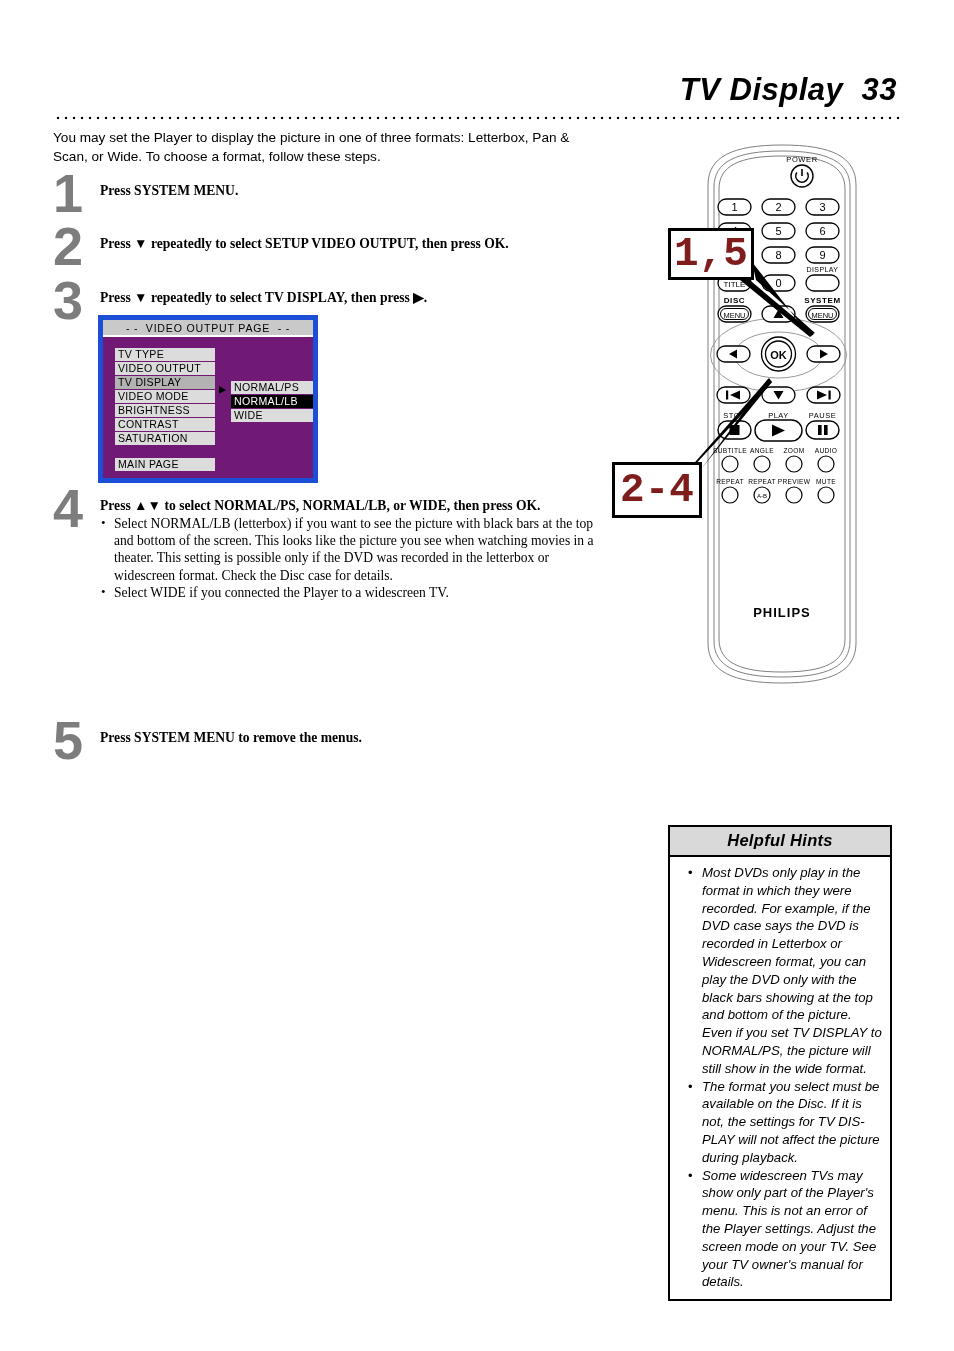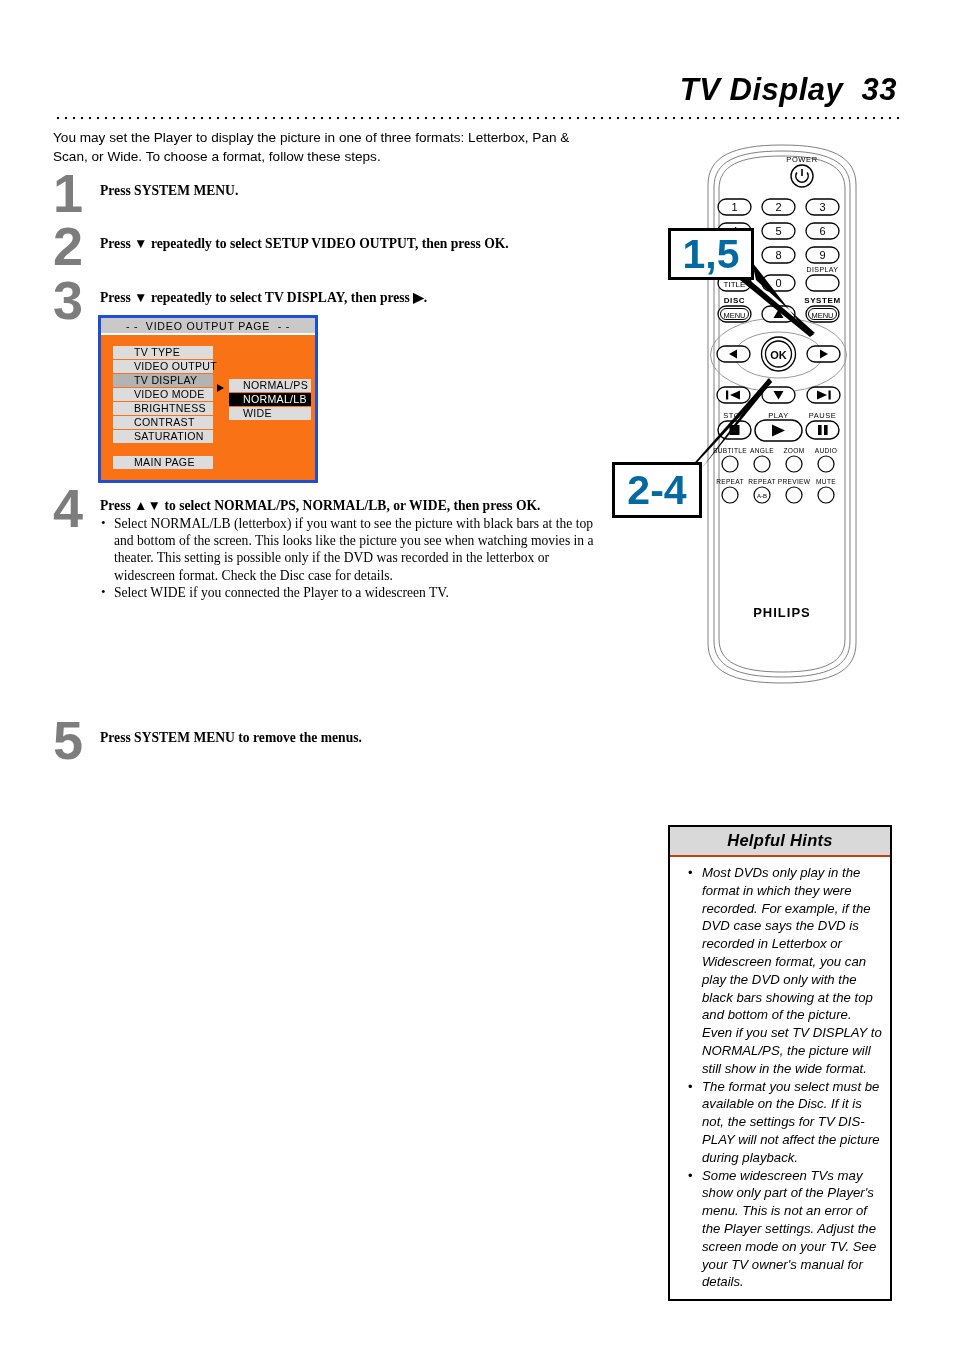--- a/index.html
+++ b/index.html
@@ -51,71 +51,71 @@
 
   #step1 { top:182px; }
   #step2 { top:235px; }
   #step3 { top:289px; }
   #step4 { top:497px; }
   #step5 { top:729px; }
 
   
   #osd {
     position:absolute; left:98px; top:315px; width:220px; height:168px;
-    background:#f97316; border:3px solid #1d4ed8;
+    background:#701a75; border:5px solid #1d4ed8;
   }
   #osd-title {
     height:17px; line-height:17px; text-align:center;
     font-size:10.6px; letter-spacing:0.8px; background:#c9c9c9;
     border-bottom:2px solid #ffffff; white-space:pre;
   }
   #osd-body { position:relative; padding:11px 0 0 12px; }
   .osd-left { width:100px; }
   .osd-item {
     height:13.2px; line-height:13.2px; font-size:10.6px;
-    background:#dcdcdc; padding-left:21px; letter-spacing:0.3px;
+    background:#dcdcdc; padding-left:3px; letter-spacing:0.3px;
     margin-bottom:0.8px; white-space:nowrap;
   }
   .osd-item.sel { background:#b3b3b3; }
   .osd-gap { height:12px; }
   #osd-arrow {
     position:absolute; left:116px; top:49px;
     width:0; height:0; border-left:7px solid #000;
     border-top:4.5px solid transparent; border-bottom:4.5px solid transparent;
   }
   #osd-right { position:absolute; left:128px; top:44px; width:82px; }
   .osd-opt {
     height:13.2px; line-height:13.2px; font-size:10.6px;
-    background:#dcdcdc; padding-left:14px; letter-spacing:0.3px;
+    background:#dcdcdc; padding-left:3px; letter-spacing:0.3px;
     margin-bottom:0.8px; white-space:nowrap;
   }
   .osd-opt.hl { background:#000; color:#fff; }
 
   
   .callout {
     position:absolute; background:#fff; border:3px solid #000;
     display:flex; align-items:center; justify-content:center;
-    font-weight:bold; color:#0369a1; z-index:6;
+    font-weight:bold; color:#7f1d1d; z-index:6;font-family:Liberation Mono, monospace;
   }
   #callout-15 { left:668px; top:228px; width:86px; height:52px; font-size:41px; }
   #callout-24 { left:612px; top:446px; width:90px; height:56px; font-size:41px;margin-top:16px; }
   #leaders { position:absolute; left:0; top:0; width:954px; height:1351px;
              pointer-events:none; z-index:5; }
 
   
   #remote { position:absolute; left:690px; top:143px; width:185px; height:545px; z-index:2; }
   #remote svg { display:block; }
 
   
   #hints {
     position:absolute; left:668px; top:825px; width:224px;
     border:2px solid #000; background:#fff;
   }
   #hints-title {
-    background:#d9d9d9; border-bottom:2px solid #c2410c;
+    background:#d9d9d9; border-bottom:2px solid #000000;
     text-align:center; font-size:16.5px; font-weight:bold; font-style:italic;
     padding:4px 0 5px; letter-spacing:0.3px;
   }
   #hints-list { list-style:none; margin:0; padding:7px 8px 8px 18px; }
   #hints-list li {
     font-style:italic; font-size:13.2px; line-height:17.8px;
     position:relative; padding-left:14px; margin-bottom:0;
   }
   #hints-list li:before {
     content:"\2022"; position:absolute; left:0; top:0; font-style:normal; font-size:13px;

